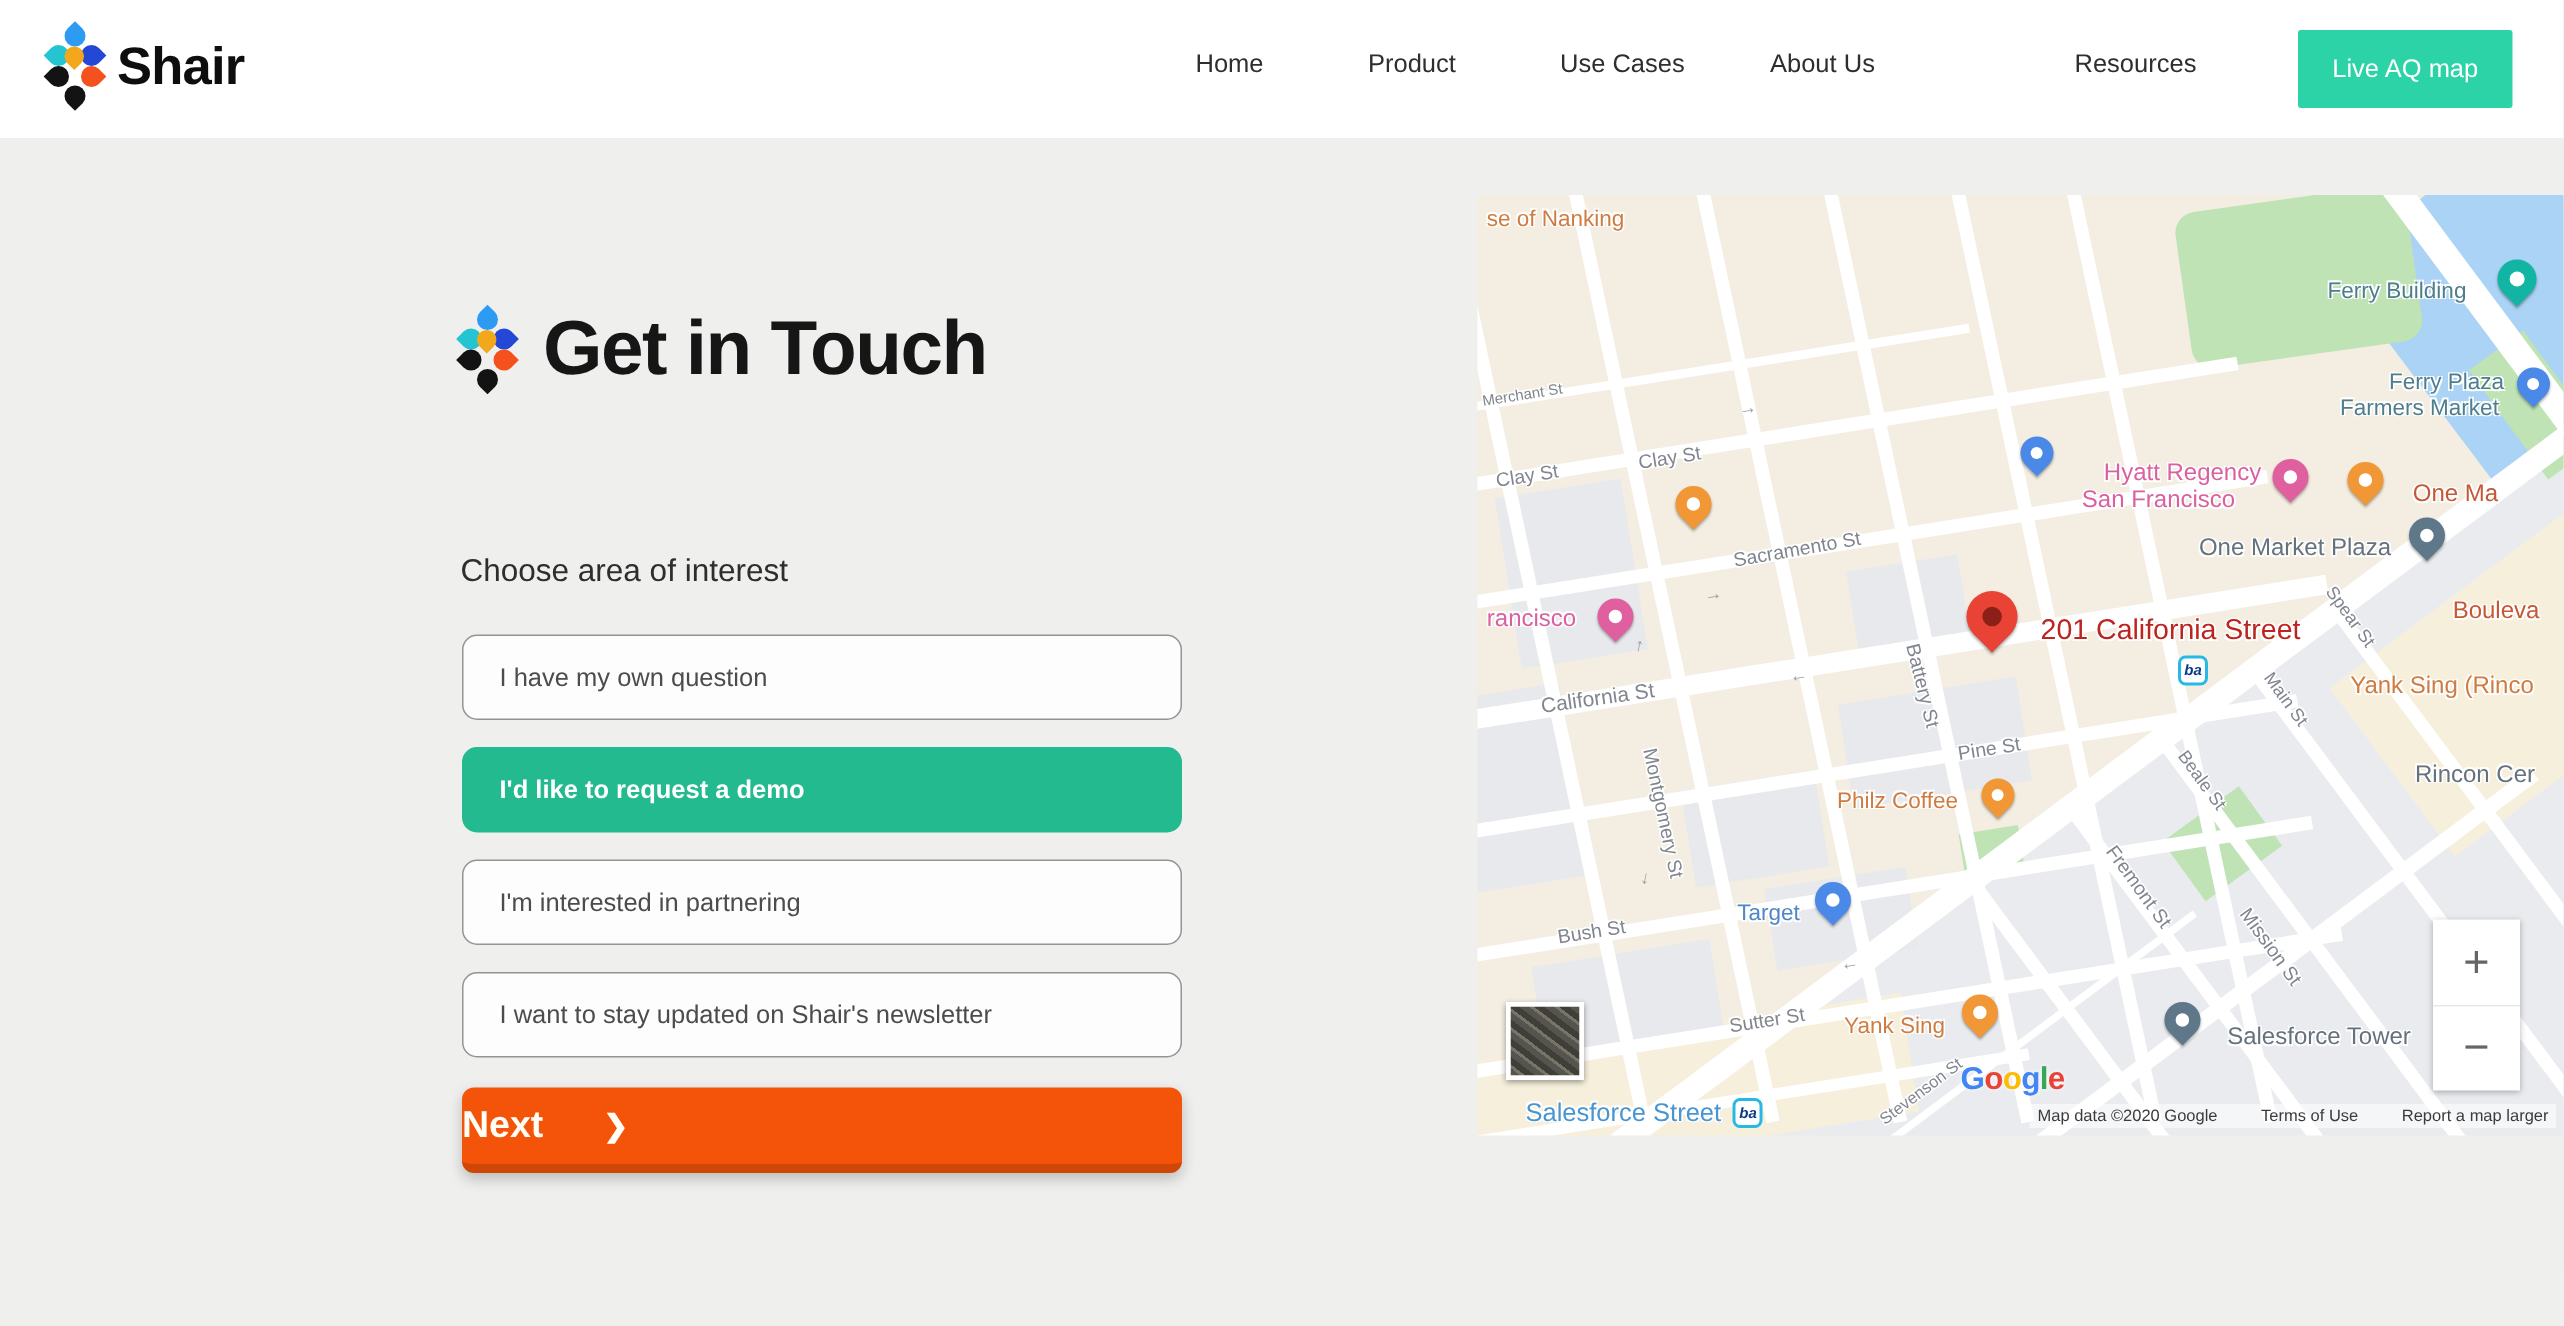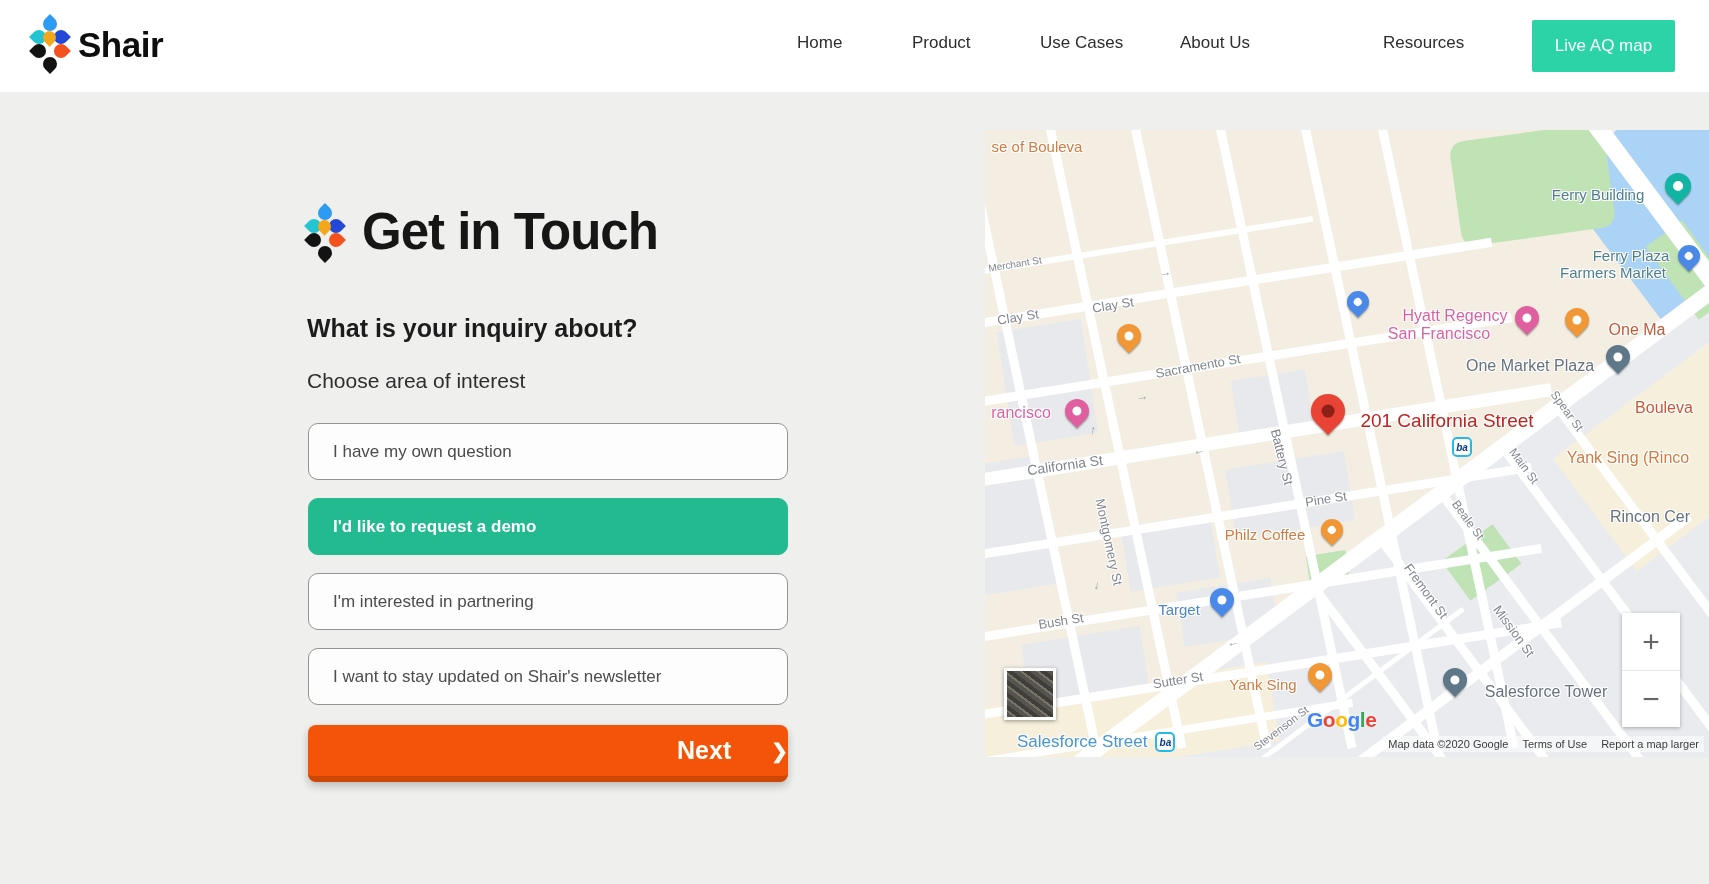--- a/index.html
+++ b/index.html
@@ -32,21 +32,21 @@
   .hero-icon{position:absolute;left:308px;top:206px;z-index:2}
   .title{position:absolute;left:362px;top:202px;font-size:51px;font-weight:800;color:#161616;letter-spacing:-1px}
   .question{position:absolute;left:307px;top:314px;font-size:25px;font-weight:700;color:#1c1c1c}
   .instruction{position:absolute;left:307px;top:369px;font-size:21px;color:#2e2e2e}
   .opt{position:absolute;left:308px;width:480px;height:57px;background:#fdfdfd;
        border:1px solid #949494;border-radius:10px;display:flex;align-items:center;
        padding:0 24px;font-size:17px;color:#4c4c4c;cursor:pointer}
   .opt.sel{background:var(--green);border-color:var(--green);color:#fff;font-weight:700}
   .next{position:absolute;left:308px;top:725px;width:480px;height:57px;background:var(--orange);
         border-bottom:6px solid #cf4706;border-radius:8px;display:flex;align-items:center;
-        justify-content:flex-end;gap:40px;color:#fffdf5;font-size:25px;font-weight:700;
+        justify-content:flex-start;gap:40px;color:#fffdf5;font-size:25px;font-weight:700;
         box-shadow:0 4px 9px rgba(0,0,0,.22);cursor:pointer}
   .next .arr{font-size:20px;font-weight:700}
   .built{position:absolute;left:308px;top:832px;width:480px;text-align:center;
          font-size:15px;color:#a9a9a9}
   .built b{color:#878787;font-weight:700}
 
   
   .map{position:absolute;left:985px;top:130px;width:724px;height:627px;
        background:#f3eee1;overflow:hidden;z-index:1;cursor:grab}
   .map .abs{position:absolute}
@@ -82,21 +82,21 @@
   .zoomctl{position:absolute;left:637px;top:483px;width:58px;height:114px;background:#fff;
         box-shadow:0 1px 4px rgba(0,0,0,.3);z-index:7}
   .zbtn{width:58px;height:57px;display:flex;align-items:center;justify-content:center;
         font-size:30px;color:#666;cursor:pointer}
   .zbtn+.zbtn{border-top:1px solid #e8e8e8}
   .pegman{position:absolute;left:19px;top:538px;width:52px;height:52px;border:3px solid #fff;
         box-shadow:0 1px 4px rgba(0,0,0,.4);z-index:7;cursor:pointer;
         background:repeating-linear-gradient(37deg,#55544e 0 4px,#787468 4px 6px,#3f3e39 6px 10px)}
   .glogo{position:absolute;left:322px;top:578px;font-size:21px;font-weight:600;
         letter-spacing:-.5px;z-index:6;text-shadow:0 0 3px #fff}
-  .attr{position:absolute;right:5px;bottom:5px;display:flex;gap:14px;font-size:11px;
+  .attr{position:absolute;right:5px;bottom:5px;display:flex;gap:29px;font-size:11px;
         color:#3b3b3b;z-index:7;background:rgba(255,255,255,.55);padding:2px 5px}
 </style>
 </head>
 <body>
 
 <div class="page">
 
   <div class="hdr">
     <div class="brandwrap">
       <div class="shair">
@@ -123,21 +123,20 @@
   <div class="hero-icon shair">
     <div class="petal p1"></div>
       <div class="petal p2"></div>
       <div class="petal p3"></div>
     <div class="petal p4"></div>
       <div class="petal p5"></div>
       <div class="petal p6"></div>
     <div class="petal p7"></div>
   </div>
   <div class="title">Get in Touch</div>
-  <div class="question">What is your inquiry about?</div>
   <div class="instruction">Choose area of interest</div>
   <div id="options">
       <div class="opt" style="top: 423px;">I have my own question</div>
       <div class="opt sel" style="top: 498px;">I'd like to request a demo</div>
       <div class="opt" style="top: 573px;">I'm interested in partnering</div>
       <div class="opt" style="top: 648px;">I want to stay updated on Shair's newsletter</div>
     </div>
   <div class="next">
     <span>Next</span>
     <span class="arr">❯</span>
@@ -198,21 +197,21 @@
         <span class="mlabel st" style="left: 76px; top: 491px; font-size: 13px; transform: translate(-50%, -50%) rotate(-9deg);">Bush St</span>
         <span class="mlabel st" style="left: 193px; top: 550px; font-size: 13px; transform: translate(-50%, -50%) rotate(-9deg);">Sutter St</span>
         <span class="mlabel st" style="left: 124px; top: 412px; font-size: 13px; transform: translate(-50%, -50%) rotate(78deg);">Montgomery St</span>
         <span class="mlabel st" style="left: 297px; top: 327px; font-size: 13px; transform: translate(-50%, -50%) rotate(76deg);">Battery St</span>
         <span class="mlabel st" style="left: 582px; top: 281px; font-size: 12px; transform: translate(-50%, -50%) rotate(54deg);">Spear St</span>
         <span class="mlabel st" style="left: 539px; top: 336px; font-size: 12px; transform: translate(-50%, -50%) rotate(54deg);">Main St</span>
         <span class="mlabel st" style="left: 483px; top: 390px; font-size: 12px; transform: translate(-50%, -50%) rotate(54deg);">Beale St</span>
         <span class="mlabel st" style="left: 441px; top: 461px; font-size: 13px; transform: translate(-50%, -50%) rotate(54deg);">Fremont St</span>
         <span class="mlabel st" style="left: 529px; top: 501px; font-size: 13px; transform: translate(-50%, -50%) rotate(54deg);">Mission St</span>
         <span class="mlabel st" style="left: 296px; top: 598px; font-size: 11px; transform: translate(-50%, -50%) rotate(-37deg);">Stevenson St</span>
-        <span class="mlabel orange" style="left: 52px; top: 16px; font-size: 15px; transform: translate(-50%, -50%) rotate(0deg);">se of Bouleva</span>
+        <span class="mlabel orange" style="left: 52px; top: 16px; font-size: 15px; transform: translate(-50%, -50%) rotate(0deg);">se of Nanking</span>
         <span class="mlabel pink" style="left: 36px; top: 283px; font-size: 16px; transform: translate(-50%, -50%) rotate(0deg);">rancisco</span>
         <span class="mlabel pink" style="left: 470px; top: 186px; font-size: 16px; transform: translate(-50%, -50%) rotate(0deg);">Hyatt Regency</span>
         <span class="mlabel pink" style="left: 454px; top: 204px; font-size: 16px; transform: translate(-50%, -50%) rotate(0deg);">San Francisco</span>
         <span class="mlabel gray2" style="left: 545px; top: 236px; font-size: 16px; transform: translate(-50%, -50%) rotate(0deg);">One Market Plaza</span>
         <span class="mlabel redor" style="left: 652px; top: 200px; font-size: 16px; transform: translate(-50%, -50%) rotate(0deg);">One Ma</span>
         <span class="mlabel teal" style="left: 613px; top: 64px; font-size: 15px; transform: translate(-50%, -50%) rotate(0deg);">Ferry Building</span>
         <span class="mlabel teal" style="left: 646px; top: 125px; font-size: 15px; transform: translate(-50%, -50%) rotate(0deg);">Ferry Plaza</span>
         <span class="mlabel teal" style="left: 628px; top: 142px; font-size: 15px; transform: translate(-50%, -50%) rotate(0deg);">Farmers Market</span>
         <span class="mlabel orange" style="left: 280px; top: 404px; font-size: 15px; transform: translate(-50%, -50%) rotate(0deg);">Philz Coffee</span>
         <span class="mlabel blue" style="left: 194px; top: 479px; font-size: 15px; transform: translate(-50%, -50%) rotate(0deg);">Target</span>

